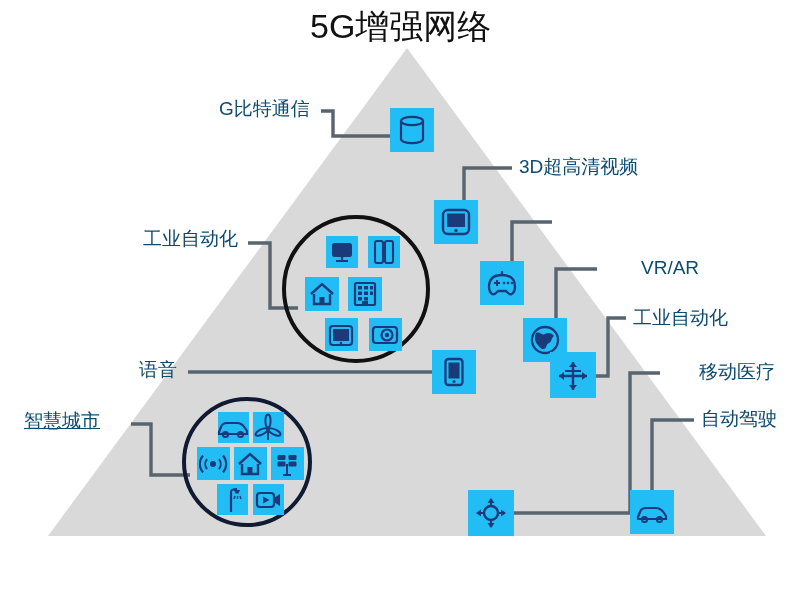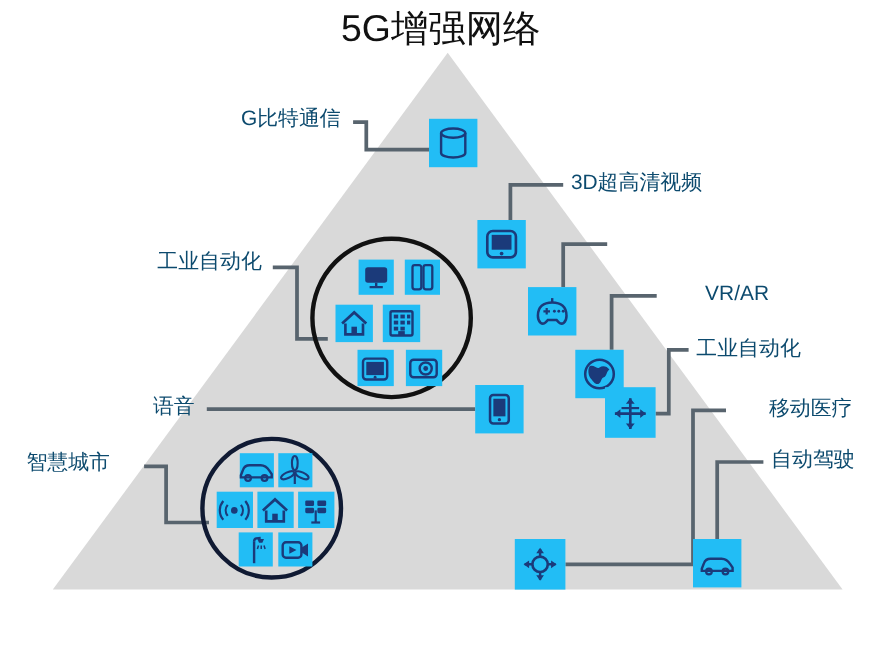--- a/index.html
+++ b/index.html
@@ -270,20 +270,20 @@
       <rect x="630" y="490" width="44" height="44" fill="#22bdf5"></rect>
       <use href="#g-car" x="652" y="513"></use>
     </g>
   </svg>
 
   <div class="corner-title" id="title-top">5G增强网络</div>
 
   <div class="label" style="left:219px;top:99px;">G比特通信</div>
   <div class="label" style="left:143px;top:229px;">工业自动化</div>
   <div class="label" style="left:139px;top:360px;">语音</div>
-  <div class="label" style="left:24px;top:411px;">智慧城市</div>
+  <div class="label" style="left:24px;top:411px;text-decoration:underline;">智慧城市</div>
   <div class="label" style="left:519px;top:157px;">3D超高清视频</div>
   <div class="label" style="left:604px;top:258px;margin-left:37px;">VR/AR</div>
   <div class="label" style="left:633px;top:308px;">工业自动化</div>
   <div class="label" style="left:667px;top:362px;margin-left:32px;">移动医疗</div>
   <div class="label" style="left:701px;top:409px;">自动驾驶</div>
 
 </div>
 
 </body></html>

